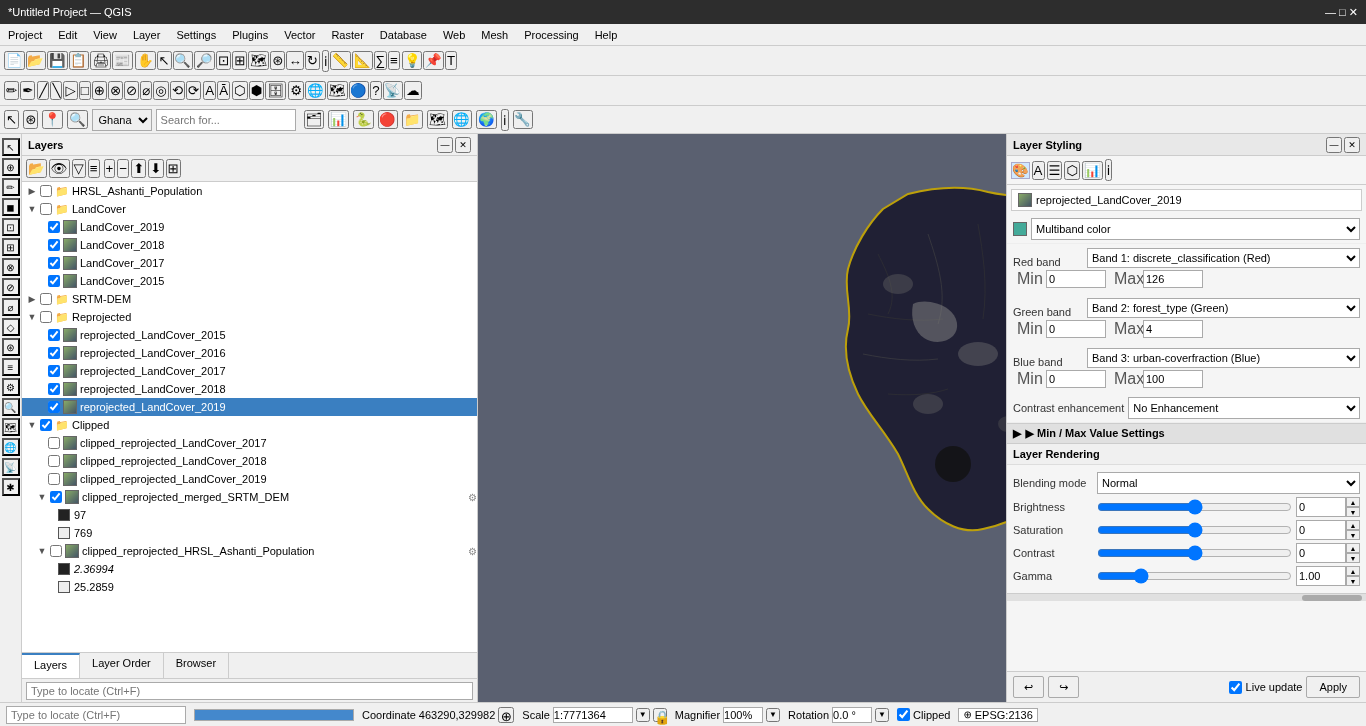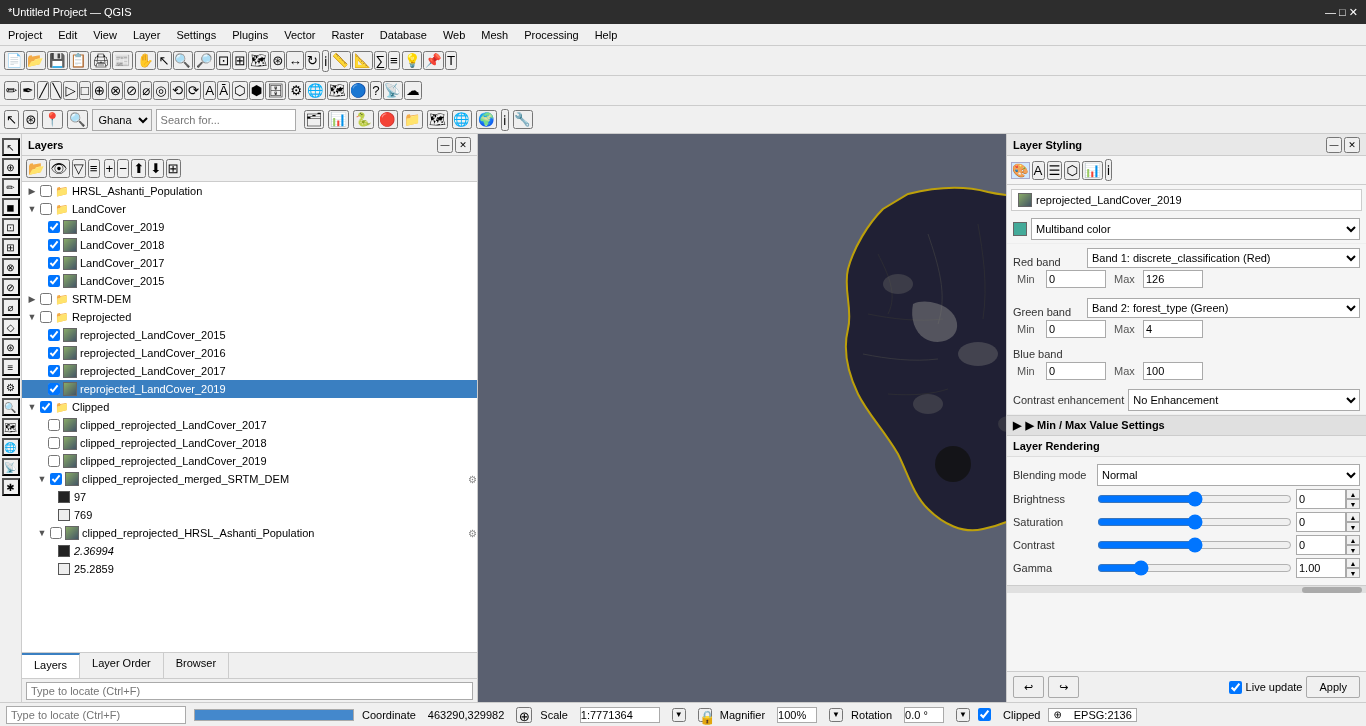--- a/index.html
+++ b/index.html
@@ -55,35 +55,35 @@
     #styling-header { background: #e8e8e8; border-bottom: 1px solid #ccc; padding: 3px 6px; font-weight: bold; font-size: 11px; display: flex; align-items: center; justify-content: space-between; height: 22px; }
     #styling-layer-name { background: #fff; border: 1px solid #ccc; padding: 2px 6px; margin: 4px; font-size: 11px; display: flex; align-items: center; gap: 4px; height: 22px; }
     .styling-row { display: flex; align-items: center; padding: 3px 6px; gap: 4px; border-bottom: 1px solid #eee; }
     .styling-label { font-size: 11px; color: #333; min-width: 80px; }
     .styling-select { flex: 1; height: 22px; font-size: 11px; border: 1px solid #aaa; background: #fff; }
     .band-section { padding: 2px 6px; }
     .band-row { display: flex; align-items: flex-end; gap: 4px; margin: 2px 0; }
     .band-label { font-size: 11px; min-width: 70px; color: #333; }
     .band-select { flex: 1; height: 20px; font-size: 11px; border: 1px solid #aaa; background: #fff; }
     .minmax-row { display: flex; align-items: center; gap: 4px; margin: 2px 0 4px 0; padding-left: 4px; }
-    .minmax-label { font-size: 11px; color: #555; width: 25px; }
+    .minmax-label { font-size: 16px; color: #555; width: 25px; }
     .minmax-input { width: 60px; height: 18px; font-size: 11px; border: 1px solid #aaa; background: #fff; padding: 0 2px; }
     .section-header { background: #e0e0e0; padding: 3px 6px; font-weight: bold; font-size: 11px; display: flex; align-items: center; gap: 4px; border-top: 1px solid #ccc; border-bottom: 1px solid #ccc; cursor: pointer; }
     .render-section { padding: 4px 6px; }
     .render-row { display: flex; align-items: center; margin: 3px 0; gap: 4px; }
     .render-label { font-size: 11px; min-width: 80px; color: #333; }
     .slider-container { display: flex; align-items: center; gap: 4px; flex: 1; }
     .styling-footer { display: flex; align-items: center; justify-content: space-between; padding: 4px 6px; border-top: 1px solid #ccc; background: #f0f0f0; margin-top: auto; }
     .styling-footer button { height: 22px; font-size: 11px; padding: 0 10px; border: 1px solid #aaa; background: #f0f0f0; cursor: pointer; border-radius: 2px; }
     .live-update { display: flex; align-items: center; gap: 4px; font-size: 11px; }
 
     
     #statusbar { background: #f0f0f0; border-top: 1px solid #ccc; height: 24px; display: flex; align-items: center; padding: 0 6px; gap: 8px; font-size: 11px; }
     #statusbar .locate-input { height: 18px; font-size: 11px; border: 1px solid #aaa; width: 180px; padding: 0 4px; }
-    .status-item { display: flex; align-items: center; gap: 12px; justify-content: center; }
+    .status-item { display: flex; align-items: center; gap: 3px; justify-content: center; }
 
     
     .toolbar-row { display: flex; align-items: center; gap: 1px; height: 30px; padding: 2px 4px; border-bottom: 1px solid #ccc; background: #f0f0f0; }
 
     input[type=range] { width: 80px; height: 14px; }
 
     .render-select { height: 22px; font-size: 11px; border: 1px solid #aaa; background: #fff; flex: 1; }
     .number-input { width: 50px; height: 20px; font-size: 11px; border: 1px solid #aaa; padding: 0 2px; }
     .spin-btns { display: flex; flex-direction: column; height: 20px; }
     .spin-up, .spin-down { height: 10px; width: 14px; font-size: 7px; border: 1px solid #aaa; background: #f0f0f0; cursor: pointer; display: flex; align-items: center; justify-content: center; }
@@ -334,20 +334,28 @@
         <span>reprojected_LandCover_2016</span>
       </div>
       <div class="tree-item">
         <span class="indent" style="width:24px;"></span>
         <input type="checkbox" checked="" style="">
         <span class="layer-icon">
             <div class="tree-icon-raster"></div>
           </span>
         <span>reprojected_LandCover_2017</span>
       </div>
+      <div class="tree-item">
+        <span class="indent" style="width:24px;"></span>
+        <input type="checkbox" checked="" style="">
+        <span class="layer-icon">
+            <div class="tree-icon-raster"></div>
+          </span>
+        <span>reprojected_LandCover_2018</span>
+      </div>
 
       <div class="tree-item selected">
         <span class="indent" style="width:24px;"></span>
         <input type="checkbox" checked="" style="">
         <span class="layer-icon">
             <div class="tree-icon-raster"></div>
           </span>
         <span>reprojected_LandCover_2019</span>
       </div>
 
@@ -523,20 +531,23 @@
         <span class="minmax-label">Min</span>
         <input type="text" class="minmax-input" value="0" style="">
         <span class="minmax-label" style="margin-left:4px;">Max</span>
         <input type="text" class="minmax-input" value="4" style="">
       </div>
     </div>
 
     <div class="band-section">
       <div class="band-row">
         <span class="band-label">Blue band</span>
+        <select class="band-select">
+          <option>Band 3: urban-coverfraction (Blue)</option>
+        </select>
       </div>
       <div class="minmax-row">
         <span class="minmax-label">Min</span>
         <input type="text" class="minmax-input" value="0" style="">
         <span class="minmax-label" style="margin-left:4px;">Max</span>
         <input type="text" class="minmax-input" value="100" style="">
       </div>
     </div>
 
     <div class="styling-row">

